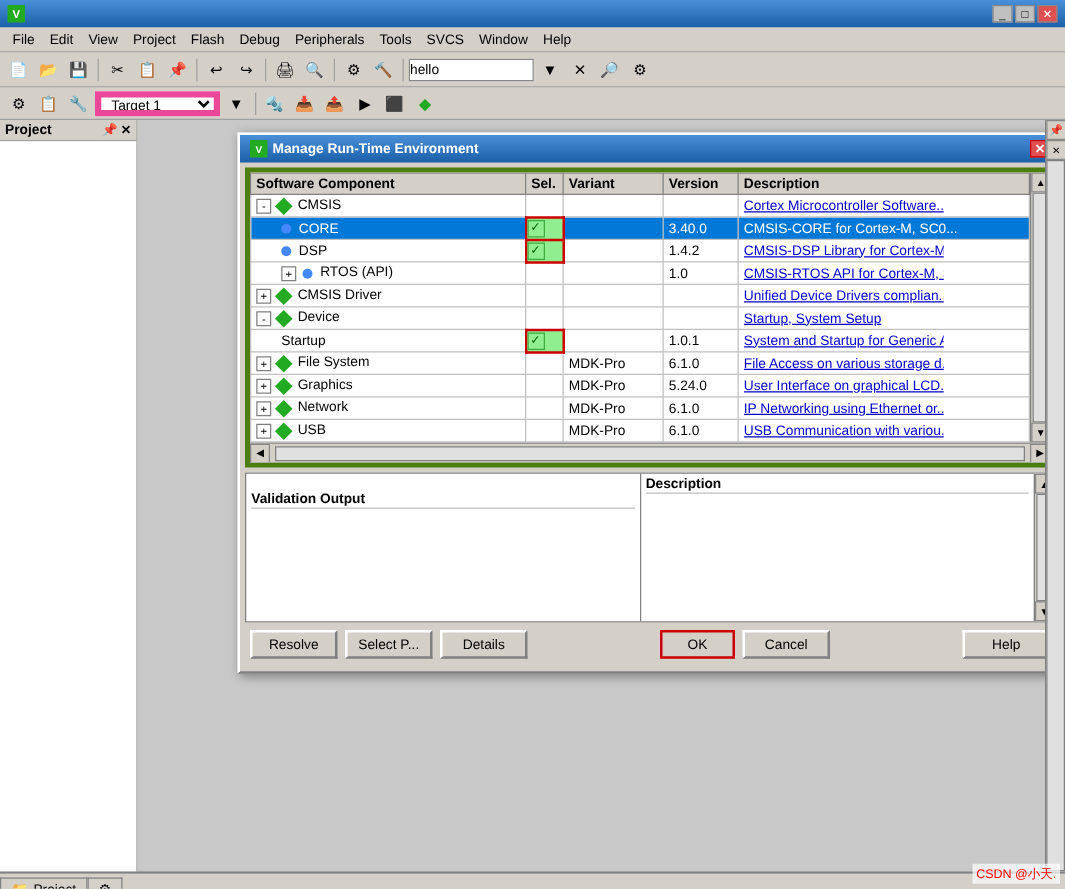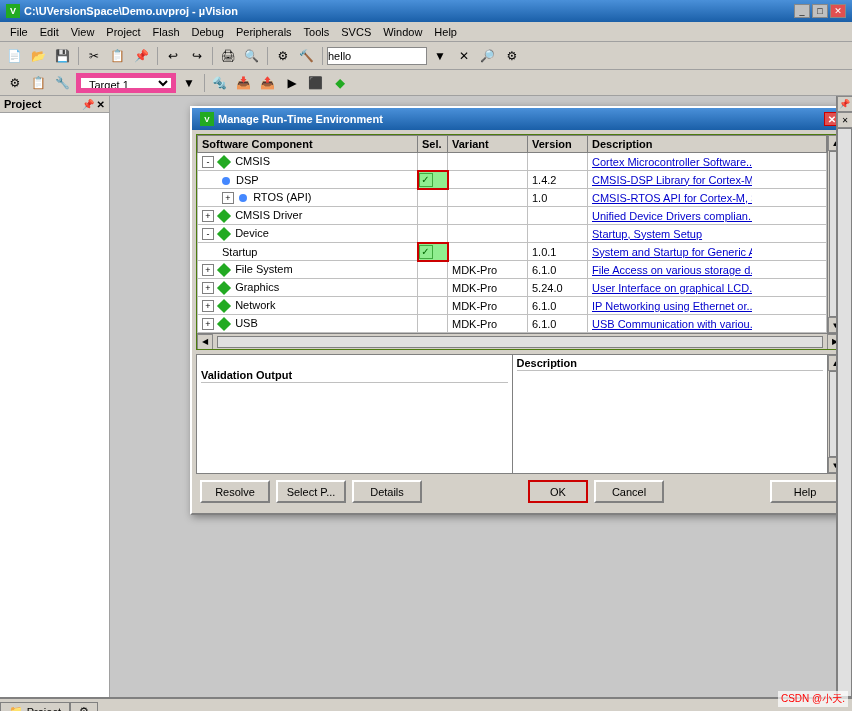--- a/index.html
+++ b/index.html
@@ -368,21 +368,20 @@
       background: rgba(255,255,255,0.7);
       padding: 1px 3px;
     }
   </style>
 </head>
 <body>
 
 <div class="title-bar">
   <div class="title-bar-left">
     <span style="background:#22aa22;color:white;width:14px;height:14px;display:flex;align-items:center;justify-content:center;font-size:9px;font-weight:bold;">V</span>
-    <span>C:\UVersionSpace\Demo.uvproj - µVision</span>
   </div>
   <div class="title-bar-controls">
     <div class="tb-btn">_</div>
     <div class="tb-btn">□</div>
     <div class="tb-btn close">✕</div>
   </div>
 </div>
 
 <div class="menu-bar">
   <span class="menu-item">File</span>
@@ -464,21 +463,21 @@
         <div class="dialog-title">
           <div style="display:flex;align-items:center;gap:4px;">
             <span style="background:#22aa22;color:white;width:14px;height:14px;display:flex;align-items:center;justify-content:center;font-size:8px;font-weight:bold;">V</span>
             <span>Manage Run-Time Environment</span>
           </div>
           <div class="dialog-close">✕</div>
         </div>
 
         <div class="dialog-body">
 
-          <div style="border:1px solid #4d7c0f;overflow:hidden;">
+          <div style="border:4px solid #4d7c0f;overflow:hidden;">
             <div style="display:flex;max-height:260px;overflow:hidden;">
               <div style="flex:1;overflow:auto;">
                 <table class="comp-table" style="width:100%;">
                   <thead>
                     <tr>
                       <th style="width:220px;">Software Component</th>
                       <th style="width:30px;">Sel.</th>
                       <th style="width:80px;">Variant</th>
                       <th style="width:60px;">Version</th>
                       <th>Description</th>
@@ -493,20 +492,32 @@
                         <span>CMSIS</span>
                       </td>
                       <td></td>
                       <td></td>
                       <td></td>
                       <td>
                           <a class="link-blue">Cortex Microcontroller Software...</a>
                         </td>
                     </tr>
 
+                    <tr class="comp-row-selected">
+                      <td style="padding-left:24px;">
+                        <span class="blue-dot"></span>
+                        <span>CORE</span>
+                      </td>
+                      <td style="background:#90ee90;border:2px solid #cc0000;padding:0;">
+                        <span class="checkbox-green">✓</span>
+                      </td>
+                      <td></td>
+                      <td>3.40.0</td>
+                      <td><span style="color:white;">CMSIS-CORE for Cortex-M, SC0...</span></td>
+                    </tr>
 
                     <tr>
                       <td style="padding-left:24px;">
                         <span class="blue-dot"></span>
                         <span>DSP</span>
                       </td>
                       <td style="background:#90ee90;border:2px solid #cc0000;padding:0;">
                         <span class="checkbox-green">✓</span>
                       </td>
                       <td></td>

